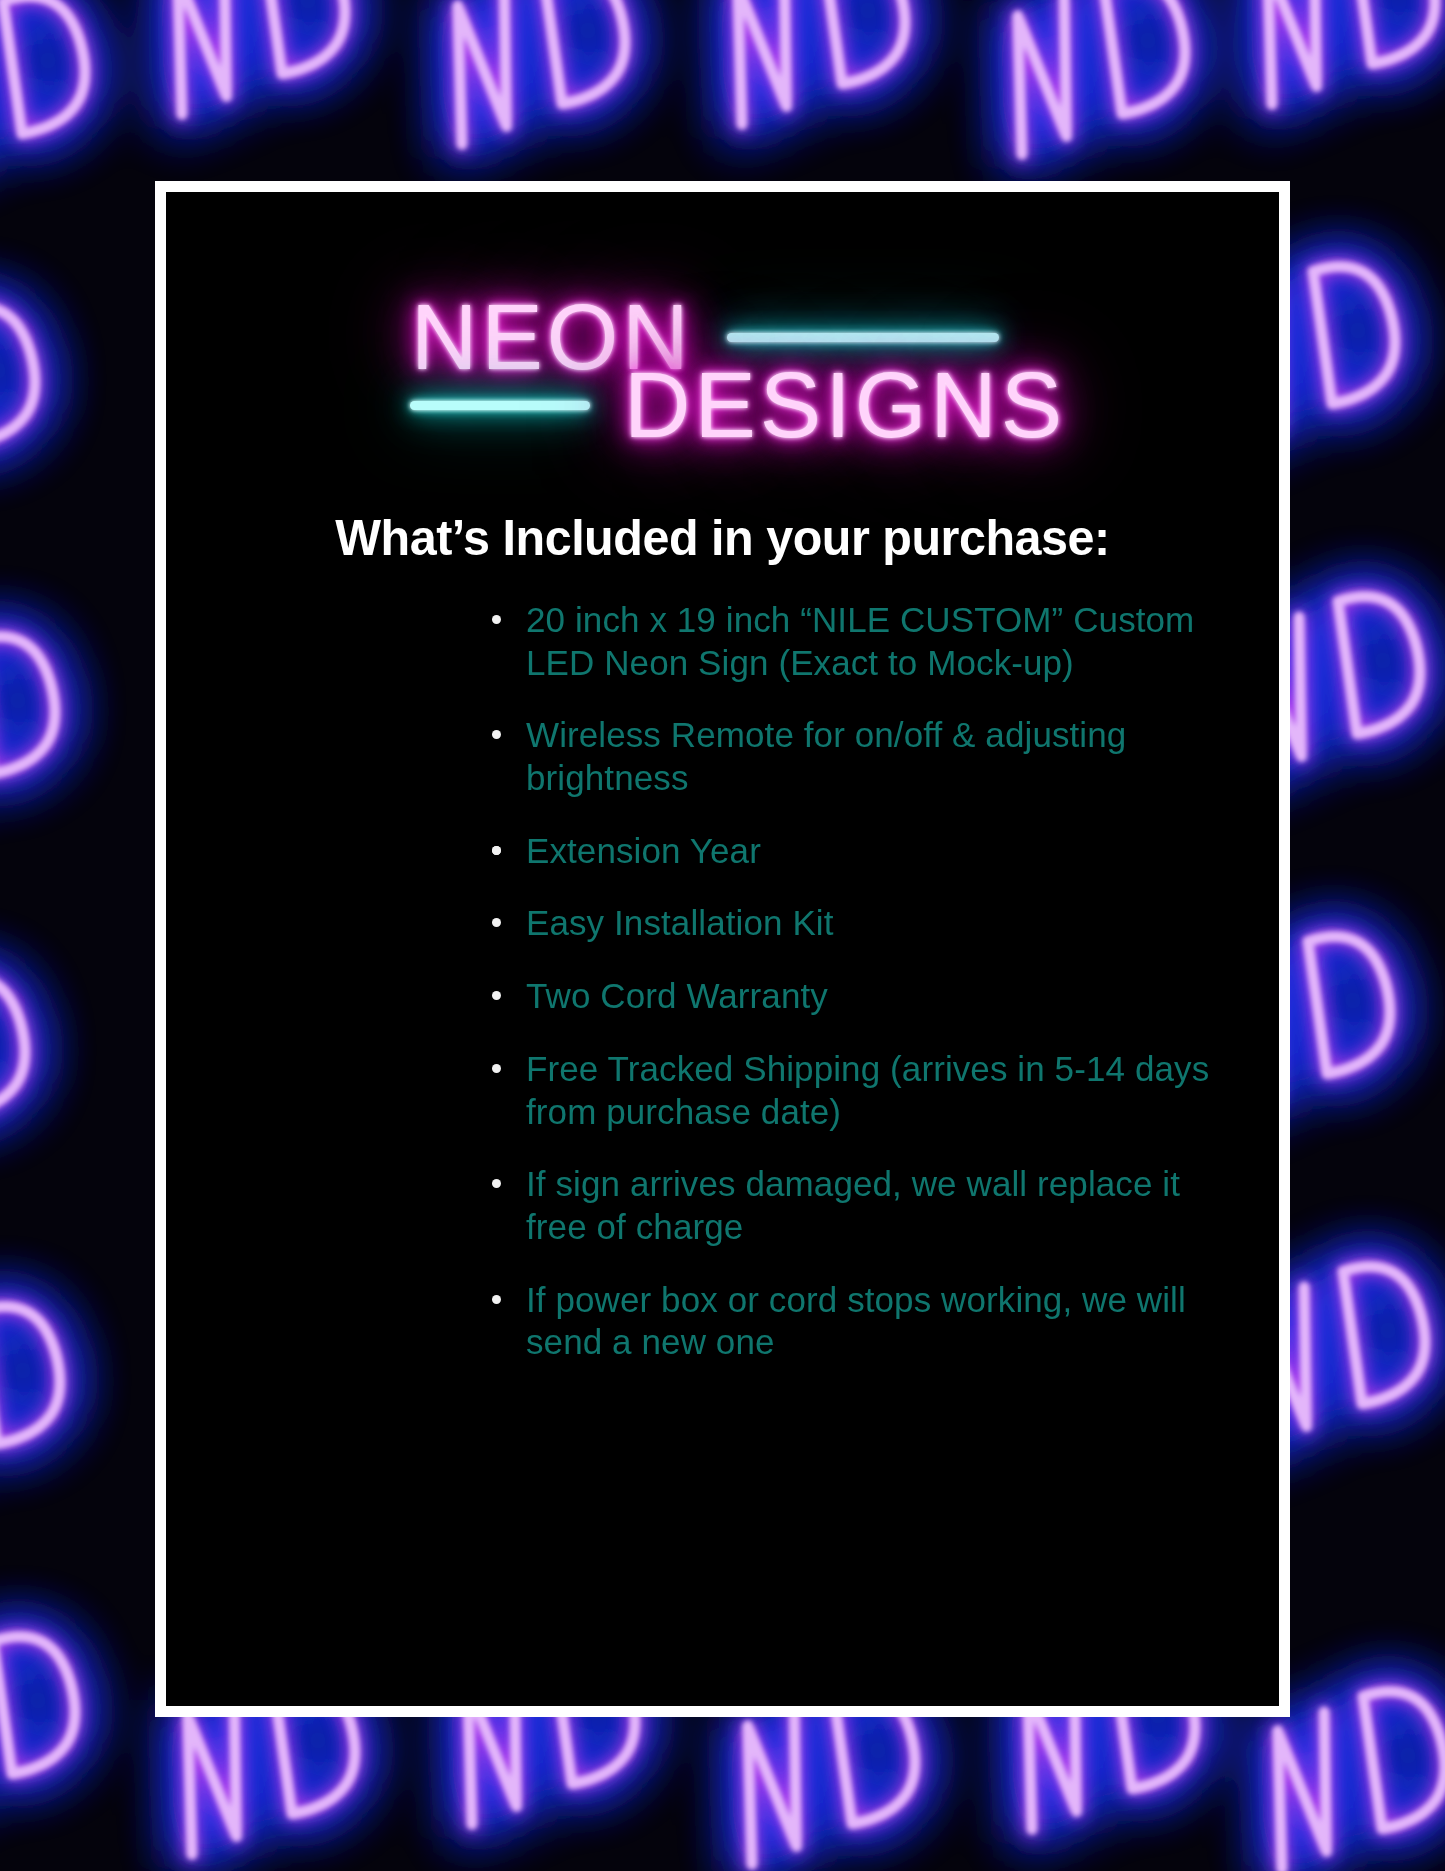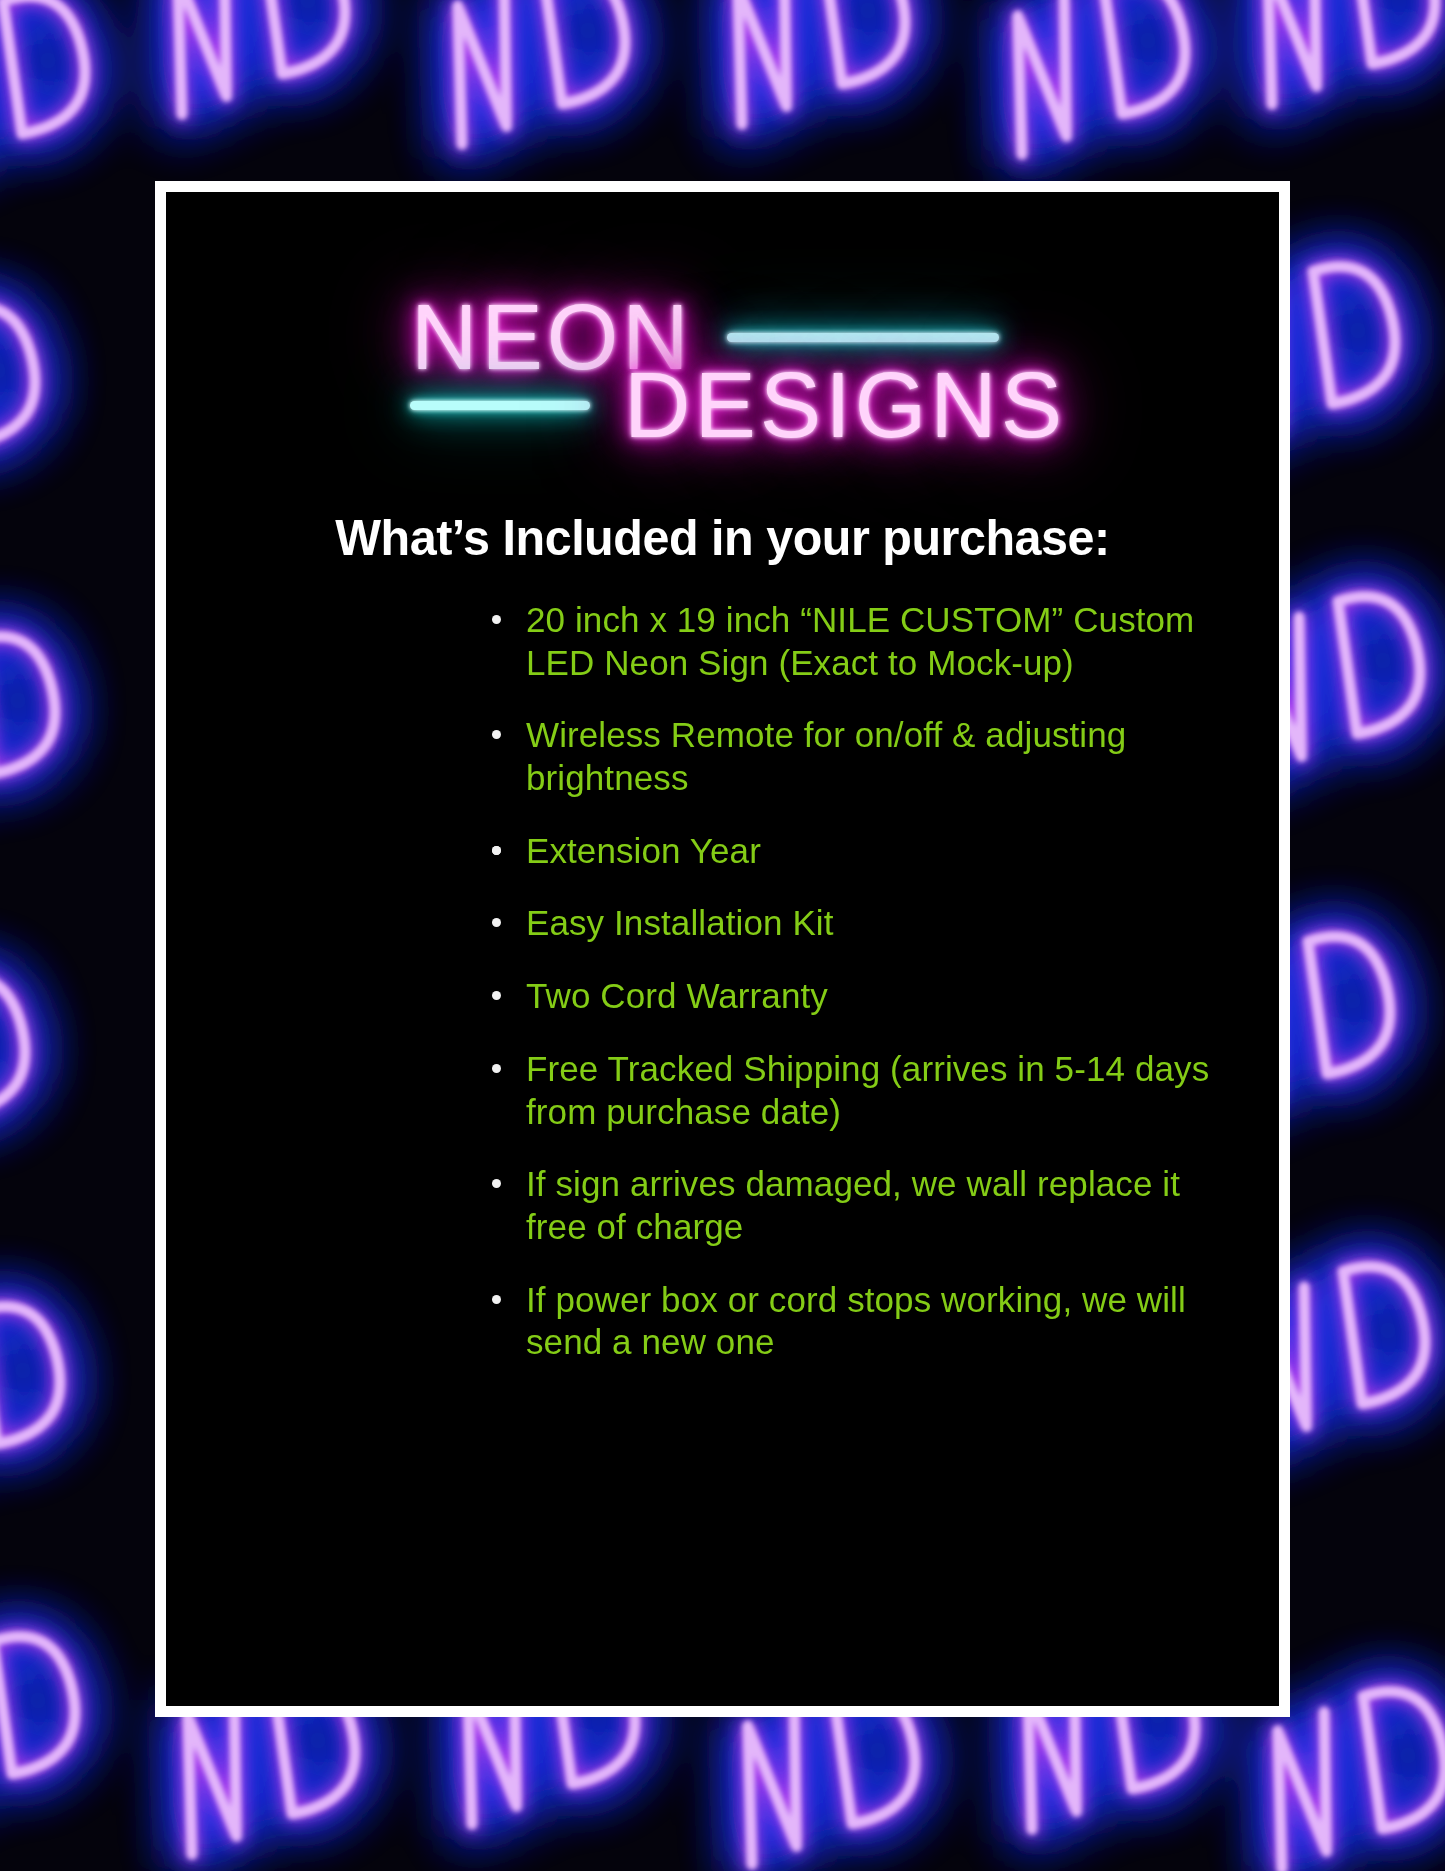--- a/index.html
+++ b/index.html
@@ -89,21 +89,21 @@
     letter-spacing:-0.5px;
     margin:12px 0 0 0;
     transform:scaleX(0.97);
   }
 
   
   #list{
     list-style:none;
     margin:32px 0 0 0;
     padding:0 40px 0 360px;
-    color:#84cc16;
+    color:#0f766e;
   }
   #list li{
     position:relative;
     font-size:35px;
     line-height:1.22;
     margin-bottom:30px;
     max-width:770px;
     letter-spacing:0.1px;
   }
   #list li .dot{

